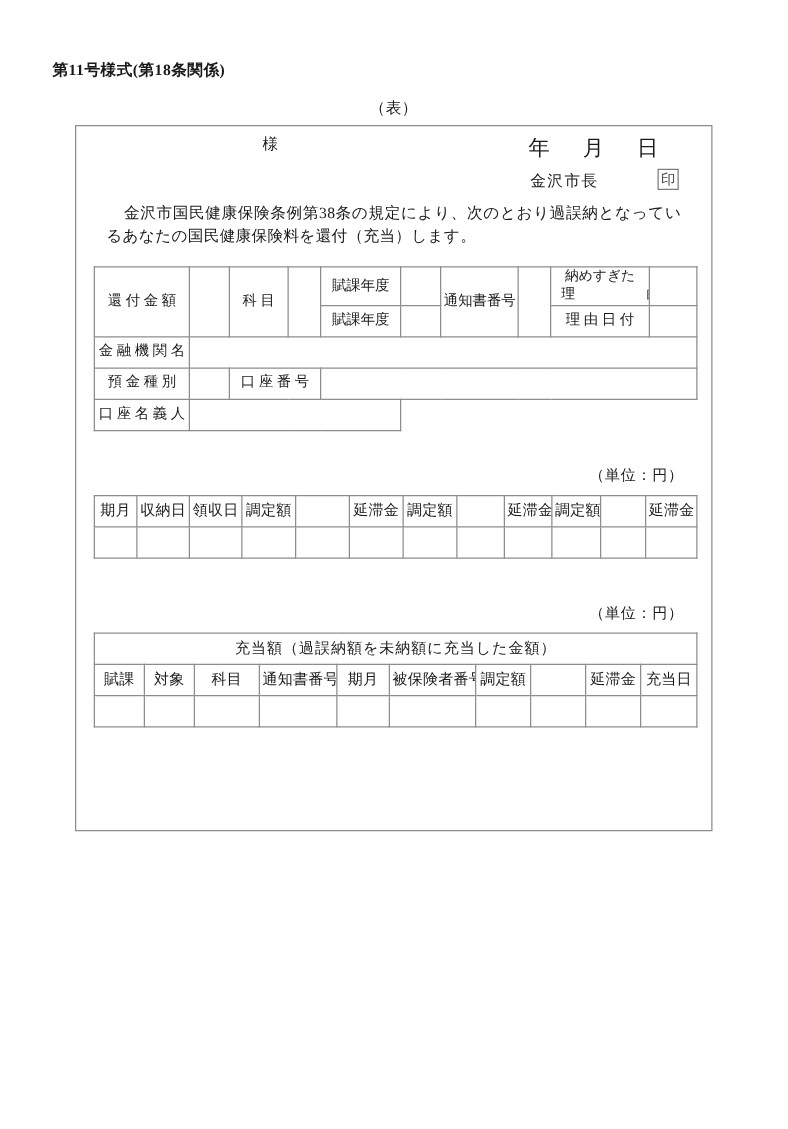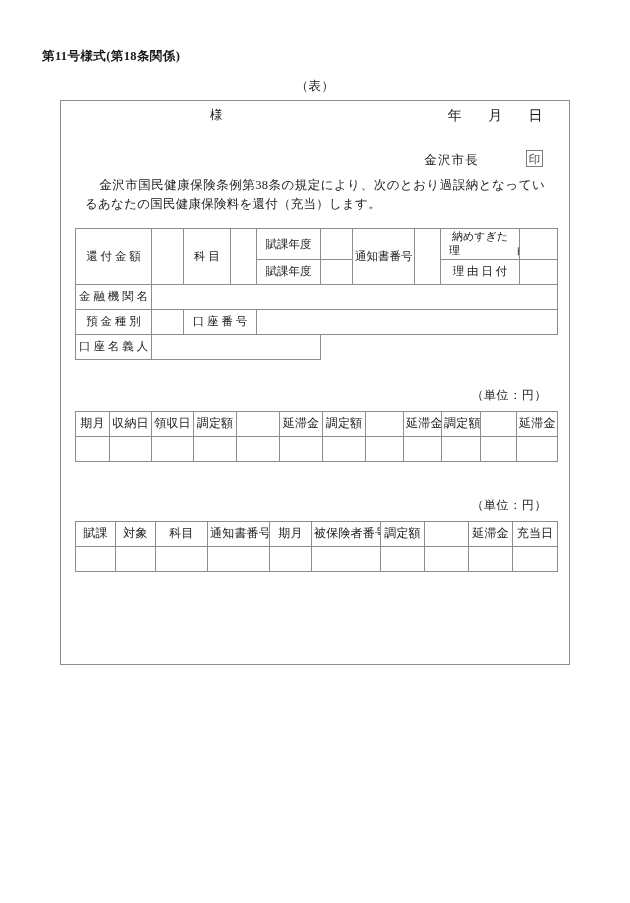--- a/index.html
+++ b/index.html
@@ -70,32 +70,32 @@
   }
   .addressee-sama {
     position: absolute;
     left: 135px;
     top: 0;
     font-size: 12.5px;
     letter-spacing: 0.4px;
   }
   .date-line {
     position: absolute;
-    right: 14px;
+    right: 30px;
     top: 0;
-    font-size: 14px;
+    font-size: 17px;
     letter-spacing: 0.4px;
     white-space: nowrap;
     font-family: Liberation Mono, monospace;
   }
   .date-line .gap { display: inline-block; width: 26px; }
   .mayor-row {
     position: relative;
     height: 26px;
-    margin-top: 19px;
+    margin-top: 4px;
   }
   .mayor-name {
     position: absolute;
     right: 78px;
     top: 2px;
     font-size: 12.5px;
     letter-spacing: 1.2px;
     white-space: nowrap;
   }
   .seal-box {
@@ -301,20 +301,23 @@
           <col style="width:52px">
         <col style="width:62px">
           <col style="width:42px">
           <col style="width:69px">
         <col style="width:44px">
           <col style="width:44px">
           <col style="width:44px">
         <col style="width:45px">
       </colgroup>
       <tbody>
+          <tr class="t3-title">
+        <td colspan="10">充当額（過誤納額を未納額に充当した金額）</td>
+      </tr>
       <tr class="colhead">
         <td>賦課</td>
         <td>対象</td>
         <td>科目</td>
         <td>通知書番号</td>
         <td>期月</td>
         <td>被保険者番号</td>
         <td>調定額</td>
         <td></td>
         <td>延滞金</td>

